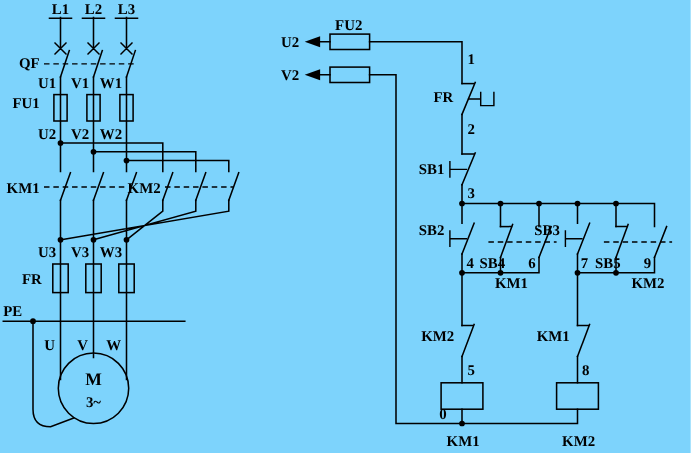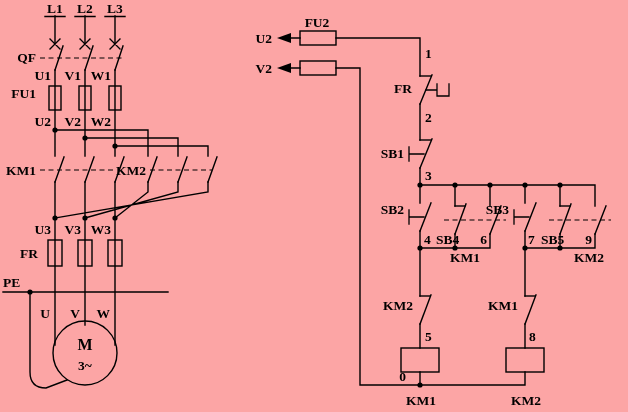--- a/index.html
+++ b/index.html
@@ -1,16 +1,16 @@
 <!DOCTYPE html>
 <html><head>
 <meta charset="utf-8">
 <style>
   html,body{margin:0;padding:0;background:#ffffff;}
-  .stage{width:628px;height:412px;background:#fca5a5;position:relative;overflow:hidden;}
+  .stage{width:628px;height:412px;background:#7dd3fc;position:relative;overflow:hidden;}
   svg{display:block;}
   .w{stroke:#000;stroke-width:1.4;fill:none;stroke-linecap:square;stroke-linejoin:miter;}
   .thin{stroke:#000;stroke-width:1.3;fill:none;stroke-linecap:square;}
   .dash{stroke:#000;stroke-width:1.2;fill:none;stroke-dasharray:5 3.5;}
   .dot{fill:#000;stroke:none;}
   .box{stroke:#000;stroke-width:1.4;fill:none;}
   .solid{fill:#000;stroke:none;}
   text{font-family:"Liberation Serif","DejaVu Serif",serif;font-size:13.5px;font-weight:bold;fill:#000;}
   text.big{font-size:16px;}
 </style>

